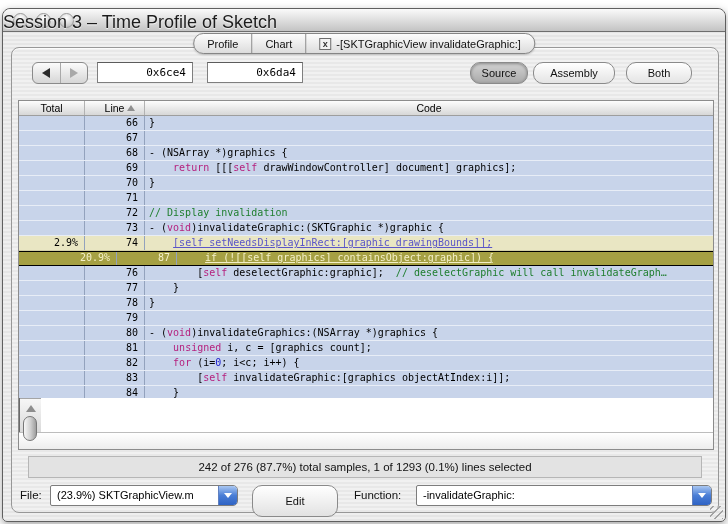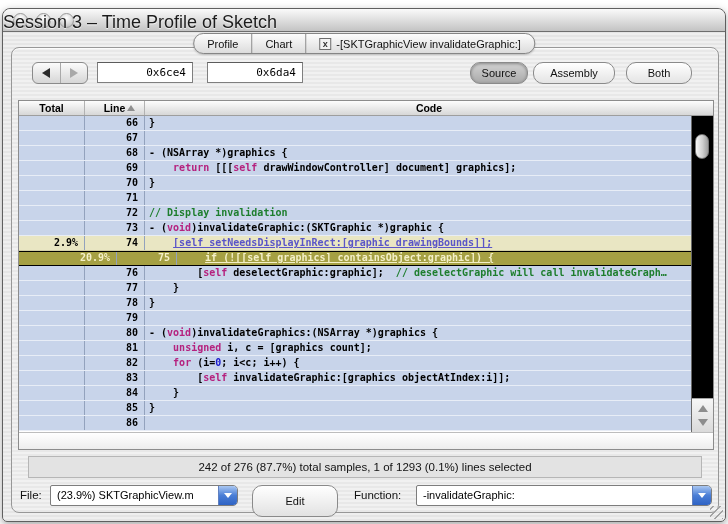--- a/index.html
+++ b/index.html
@@ -83,37 +83,37 @@
     font-family:"Liberation Sans", sans-serif;
   }
   .vbtn.selected { background:linear-gradient(#d2d2d2,#aaaaaa); box-shadow:inset 0 1px 3px rgba(0,0,0,.35); }
   .vbtn-source   { left:458px; width:58px; }
   .vbtn-assembly { left:521px; width:82px; }
   .vbtn-both     { left:614px; width:66px; }
 
   
   .table {
     position:absolute; left:6px; top:52px; width:696px;
-    border:1px solid #8c8c8c; background:#fff;font-weight:bold;
+    border:1px solid #8c8c8c; background:#fff;
   }
   .thead {
     display:flex; height:15px;
     background:linear-gradient(#fdfdfd,#d7d7d7);
     border-bottom:1px solid #9e9e9e;
     font-size:10.5px; color:#000;
   }
   .hcell { position:relative; display:flex; align-items:center; justify-content:center; border-right:1px solid #b2b2b2; }
   .h-total { width:66px; } .h-line { width:60px; } .h-code { flex:1; border-right:none; }
   .sort-arrow {
     position:absolute; right:9px; top:4px; width:0; height:0;
     border-left:4px solid transparent; border-right:4px solid transparent;
     border-bottom:6px solid #8f8f8f;
   }
 
-  .tbody { display:flex; height:316px; }
+  .tbody { display:flex; height:316px;flex-direction:column; }
   .rows { flex:1; overflow:hidden; }
   .trow {
     display:flex; height:15px; background:var(--row-bg);
     border-bottom:1px solid var(--row-sep);
     font-family:"DejaVu Sans Mono", monospace; font-size:10px; line-height:14px;
   }
   .cell { overflow:hidden; white-space:pre; }
   .cell-total { width:66px; text-align:right; padding-right:6px; border-right:1px solid var(--col-sep); color:#000; }
   .cell-line  { width:60px; text-align:right; padding-right:6px; border-right:1px solid var(--col-sep); color:#000; }
   .cell-code  { flex:1; padding-left:4px; color:#000; }
@@ -282,21 +282,21 @@
               <div class="cell cell-line">73</div>
               <div class="cell cell-code"><span class="sg-p">- (</span><span class="sg-k">void</span><span class="sg-p">)invalidateGraphic:(SKTGraphic *)graphic {</span></div>
             </div>
             <div class="trow hl-sample">
               <div class="cell cell-total">2.9%</div>
               <div class="cell cell-line">74</div>
               <div class="cell cell-code"><span class="sg-p">    </span><span class="sg-l">[self setNeedsDisplayInRect:[graphic drawingBounds]];</span></div>
             </div>
             <div class="trow hl-selected">
               <div class="cell cell-total">20.9%</div>
-              <div class="cell cell-line">75</div>
+              <div class="cell cell-line">87</div>
               <div class="cell cell-code"><span class="sg-p">    </span><span class="sg-s">if (![[self graphics] containsObject:graphic]) {</span></div>
             </div>
             <div class="trow">
               <div class="cell cell-total"></div>
               <div class="cell cell-line">76</div>
               <div class="cell cell-code"><span class="sg-p">        [</span><span class="sg-k">self</span><span class="sg-p"> deselectGraphic:graphic];  </span><span class="sg-c">// deselectGraphic will call invalidateGraph…</span></div>
             </div>
             <div class="trow">
               <div class="cell cell-total"></div>
               <div class="cell cell-line">77</div>

